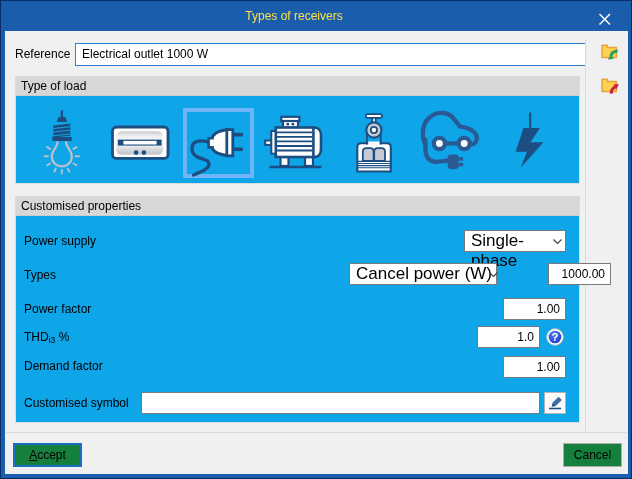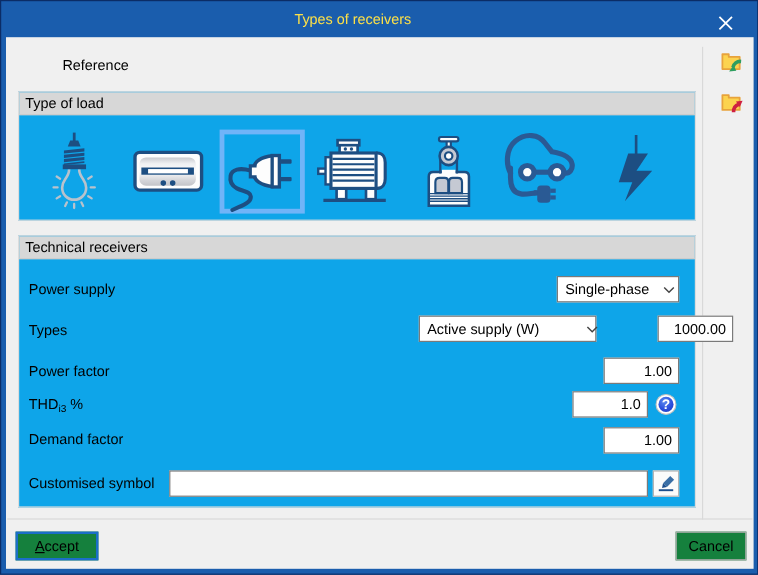--- a/index.html
+++ b/index.html
@@ -12,36 +12,37 @@
            text-align:center; color:#fde047; font-size:12px; }
   #closex { position:absolute; left:586px; top:0; width:46px; height:30px; }
   #content { position:absolute; left:4px; top:30px; width:623px; height:443px; background:#f0f0f0; }
   .lbl { position:absolute; white-space:nowrap; }
   .inp { position:absolute; background:#fff; border:1px solid #7a7a7a; font-size:12px; }
   .grp { position:absolute; left:10px; width:565px; border:1px solid #dcdcdc; background:#0ea5e9; }
   .ghead { height:19px; background:#d7d7d7; border-bottom:1px solid #cccccc; line-height:18px; padding-left:5px; font-size:12px; }
   .vsep { position:absolute; left:580px; top:8px; width:1px; height:394px; background:#d9d9d9; }
   .hsep { position:absolute; left:1px; top:401px; width:621px; height:1px; background:#d9d9d9; }
   .btn { position:absolute; background:#15803d; border:1px solid #adadad; text-align:center; font-size:12px; }
-  .ddown { position:absolute; background:#fff; border:1px solid #7a7a7a; font-size:12px; }
+  .ddown { position:absolute; background:#fff; border:1px solid #7a7a7a; font-size:17px; }
   .num { text-align:right; }
   svg { position:absolute; overflow:visible; }
 </style>
 </head>
 <body>
 <div id="win">
   <div id="titlebar">
     <div id="title">Types of receivers</div>
     <svg id="closex" viewBox="0 0 46 30">
       <path d="M12.5 13 L23 23.5 M23 13 L12.5 23.5" stroke="#ffffff" stroke-width="1.5" fill="none"></path>
     </svg>
   </div>
   <div id="content">
 
-    <div class="lbl" style="left:10px; top:16px;margin-left:37px;">Reference</div>
+    <div class="lbl" style="left:10px; top:16px;">Reference</div>
+    <div class="inp" style="left:70px; top:12px; width:511px; height:23px; border-color:#2e7ed7; line-height:21px; padding-left:6px;">Electrical outlet 1000 W</div>
 
     <svg style="left:596px; top:12px;" width="19" height="18" viewBox="0 0 19 18">
       <path d="M1 2.2 L6.3 2.2 L6.3 4.4 L15.4 4.4 L15.4 14.6 L1 14.6 Z" fill="#fcd34f" stroke="#e8a33c" stroke-width="1.5" stroke-linejoin="round"></path>
       <path d="M16.6,8.2 C13,7.9 10.5,10 9.8,13.2" stroke="#2f9e60" stroke-width="3" fill="none"></path>
       <polygon points="6.6,16.6 12.6,16.0 10.3,11.4" fill="#2f9e60"></polygon>
     </svg>
     <svg style="left:596px; top:46px;" width="19" height="18" viewBox="0 0 19 18">
       <path d="M1 2.2 L6.3 2.2 L6.3 4.4 L15.4 4.4 L15.4 14.6 L1 14.6 Z" fill="#fcd34f" stroke="#e8a33c" stroke-width="1.5" stroke-linejoin="round"></path>
       <path d="M10.3,16.6 C10.2,13.2 11.9,10.8 14.7,9.9" stroke="#cf2040" stroke-width="3" fill="none"></path>
       <polygon points="17.8,7.0 12.3,7.5 15.5,12.2" fill="#cf2040"></polygon>
@@ -135,28 +136,28 @@
       <rect x="457.5" y="156.2" width="4.6" height="3.5" fill="#2a5a94"></rect>
       <rect x="457.5" y="161.8" width="4.6" height="3.5" fill="#2a5a94"></rect>
     </svg>
 
     <svg style="left:504px; top:76px;" width="40" height="66" viewBox="508 106 40 66">
       <rect x="528" y="111.5" width="2.2" height="16" fill="#1d4e82"></rect>
       <polygon points="522.5,127 539,127 529.4,141.2 542.5,141.2 519.7,166.7 525.9,150.8 514.6,150.8" fill="#1d4e82"></polygon>
     </svg>
 
     <div class="grp" style="top:165px; height:227px;">
-      <div class="ghead">Technical receivers</div>
+      <div class="ghead">Customised properties</div>
     </div>
 
     <div class="lbl" style="left:19px; top:203px;">Power supply</div>
     <div class="ddown" style="left:459px; top:199px; width:102px; height:22px; line-height:20px; padding-left:6px;">Single-phase</div>
 
     <div class="lbl" style="left:19px; top:237px;">Types</div>
-    <div class="ddown" style="left:344px; top:232px; width:148px; height:22px; line-height:20px; padding-left:6px;">Active supply (W)</div>
+    <div class="ddown" style="left:344px; top:232px; width:148px; height:22px; line-height:20px; padding-left:6px;">Cancel power (W)</div>
     <div class="inp num" style="left:498px; top:232px; width:63px; height:22px; line-height:20px; padding-right:5px;margin-left:45px;">1000.00</div>
 
     <div class="lbl" style="left:19px; top:271px;">Power factor</div>
     <div class="inp num" style="left:498px; top:267px; width:63px; height:22px; line-height:20px; padding-right:5px;">1.00</div>
 
     <div class="lbl" style="left:19px; top:299px;">THD<span style="font-size:8.5px; vertical-align:-2px;">i3</span> %</div>
     <div class="inp num" style="left:472px; top:295px; width:63px; height:22px; line-height:20px; padding-right:5px;">1.0</div>
 
     <svg style="left:541px; top:297px;" width="18" height="18" viewBox="0 0 18 18">
       <defs>

